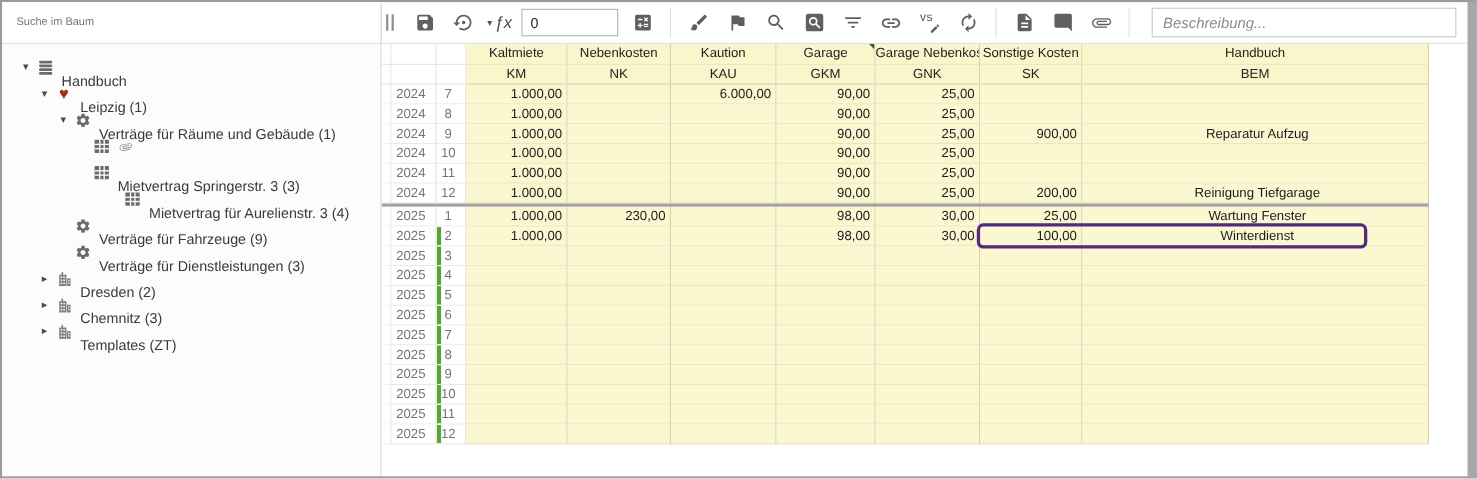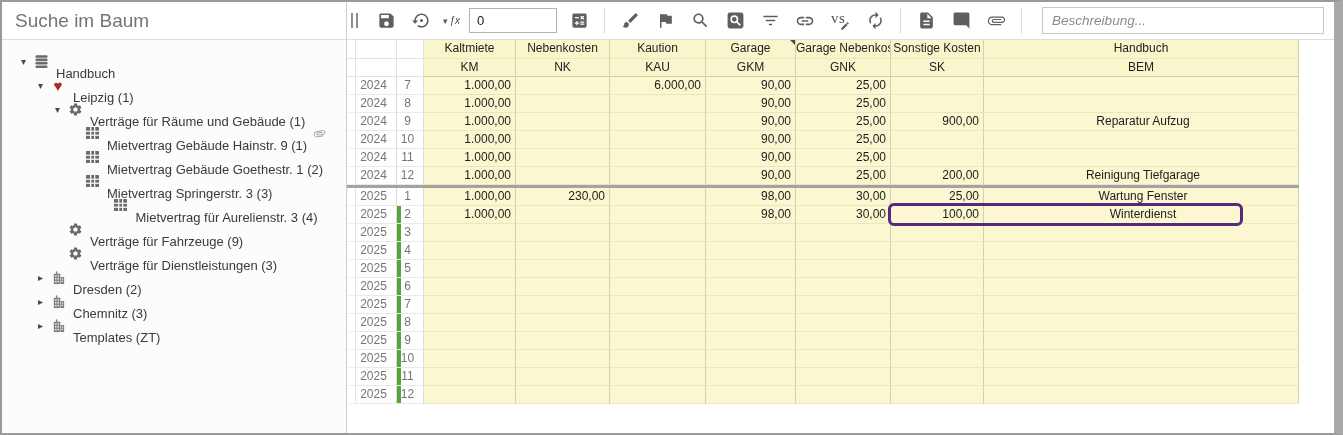--- a/index.html
+++ b/index.html
@@ -7,35 +7,35 @@
   body { font-family:"Liberation Sans", sans-serif; }
 
   .window{
     position:relative; width:1343px; height:435px; background:#fff;
     border:2px solid #9a9a9a; border-right:9px solid #a8a8a8; overflow:hidden;
   }
 
   
   .topbar{ position:absolute; top:0; left:0; right:0; height:38px; display:flex; background:#fff; }
   .search-wrap{ width:345px; border-right:1px solid #cfcfcf; border-bottom:1px solid #dedede; background:#fff; }
-  .search-wrap input{ width:100%; height:100%; border:none; outline:none; font-size:19px; color:#4c1d95; padding:0 13px; background:transparent; }
+  .search-wrap input{ width:100%; height:100%; border:none; outline:none; font-size:10px; color:#4c1d95; padding:0 13px; background:transparent; }
   .search-wrap input::placeholder{ color:#757575; }
 
   .toolbar{ flex:1; display:flex; align-items:center; border-bottom:1px solid #dedede; padding:0 6px 0 2px; gap:9px; }
   .grip{ display:flex; gap:3px; margin:0 6px 0 2px; cursor:col-resize; }
   .grip span{ width:2px; height:15px; background:#8f8f8f; }
   .tb{ width:26px; height:26px; border:none; background:transparent; display:flex; align-items:center; justify-content:center; padding:0; cursor:pointer; flex:none; }
   .tb svg{ display:block; }
   .tsep{ width:1px; height:26px; background:#dcdcdc; margin:0 3px; flex:none; }
   .fxwrap{ display:flex; align-items:center; gap:2px; border:none; background:none; cursor:pointer; flex:none; }
   .fxcaret{ font-size:9px; color:#555; }
-  .fxtext{ font-size:10px; font-style:italic; color:#4a4a4a; }
+  .fxtext{ font-size:15px; font-style:italic; color:#4a4a4a; }
   .valbox{ width:88px; height:25px; border:1px solid #b3b3b3; font-size:13px; color:#222; padding:0 7px; outline:none; flex:none; }
   .vswrap{ position:relative; width:26px; height:26px; border:none; background:none; cursor:pointer; flex:none; }
-  .vstext{ position:absolute; top:2px; left:4px; font-size:15px; color:#555; letter-spacing:.5px;font-family:Liberation Serif, serif; }
+  .vstext{ position:absolute; top:2px; left:4px; font-size:11px; color:#555; letter-spacing:.5px; }
   .vspen{ position:absolute; right:3px; bottom:3px; }
   .descbox{ flex:1; height:27px; border:1px solid #c7c7c7; margin-left:8px; margin-right:4px; font-size:13.5px; padding:0 9px; color:#333; outline:none; min-width:60px; }
   .descbox::placeholder{ font-style:italic; color:#8a8a8a; }
 
   
   .main{ position:absolute; top:38px; left:0; right:0; bottom:0; display:flex; }
   .sidebar{ width:345px; border-right:1px solid #cfcfcf; background:#fcfcfc; padding-top:9px; overflow:hidden; }
   .tree-row{ height:24px; display:flex; align-items:center; }
   .arrow{ width:15px; font-size:10px; color:#4a4a4a; text-align:center; flex:none; }
   .ticon{ width:20px; display:inline-flex; justify-content:center; align-items:center; flex:none; }
@@ -230,41 +230,25 @@
               <svg width="15" height="14" viewBox="0 0 16 15">
                 <rect x="1" y="1" width="14" height="13" rx="1" fill="#6b6b6b"></rect>
                 <g fill="#fcfcfc">
                   <rect x="5.4" y="1" width="1.3" height="13"></rect>
                   <rect x="9.7" y="1" width="1.3" height="13"></rect>
                   <rect x="1" y="5" width="14" height="1.3"></rect>
                   <rect x="1" y="9.2" width="14" height="1.3"></rect>
                 </g>
               </svg>
             </span>
-            <span class="tlabel">Mietvertrag Gebäude Hainstr. 9 (1)</span>
             <span class="clip">
               <svg width="13" height="13" viewBox="0 0 24 24">
                 <path fill="#9a9a9a" transform="rotate(80 12 12)" d="M16.5 6v11.5c0 2.21-1.79 4-4 4s-4-1.79-4-4V5c0-1.38 1.12-2.5 2.5-2.5s2.5 1.12 2.5 2.5v10.5c0 .55-.45 1-1 1s-1-.45-1-1V6H10v9.5c0 1.38 1.12 2.5 2.5 2.5s2.5-1.12 2.5-2.5V5c0-2.21-1.79-4-4-4S7 2.79 7 5v12.5c0 3.04 2.46 5.5 5.5 5.5s5.5-2.46 5.5-5.5V6h-1.5z"></path>
               </svg>
             </span>
-          </div>
-          <div class="tree-row" style="padding-left: 65px;">
-            <span class="arrow"></span>
-            <span class="ticon">
-              <svg width="15" height="14" viewBox="0 0 16 15">
-                <rect x="1" y="1" width="14" height="13" rx="1" fill="#6b6b6b"></rect>
-                <g fill="#fcfcfc">
-                  <rect x="5.4" y="1" width="1.3" height="13"></rect>
-                  <rect x="9.7" y="1" width="1.3" height="13"></rect>
-                  <rect x="1" y="5" width="14" height="1.3"></rect>
-                  <rect x="1" y="9.2" width="14" height="1.3"></rect>
-                </g>
-              </svg>
-            </span>
-            <span class="tlabel">Mietvertrag Gebäude Goethestr. 1 (2)</span>
           </div>
           <div class="tree-row" style="padding-left: 65px;">
             <span class="arrow"></span>
             <span class="ticon">
               <svg width="15" height="14" viewBox="0 0 16 15">
                 <rect x="1" y="1" width="14" height="13" rx="1" fill="#6b6b6b"></rect>
                 <g fill="#fcfcfc">
                   <rect x="5.4" y="1" width="1.3" height="13"></rect>
                   <rect x="9.7" y="1" width="1.3" height="13"></rect>
                   <rect x="1" y="5" width="14" height="1.3"></rect>

